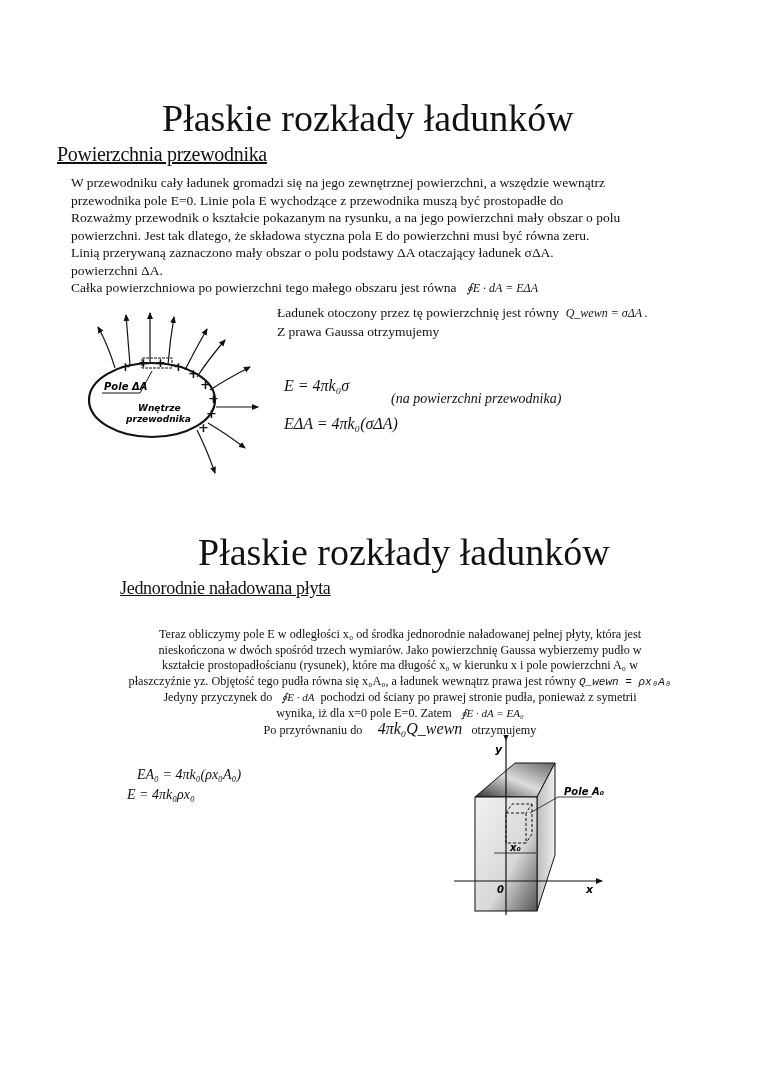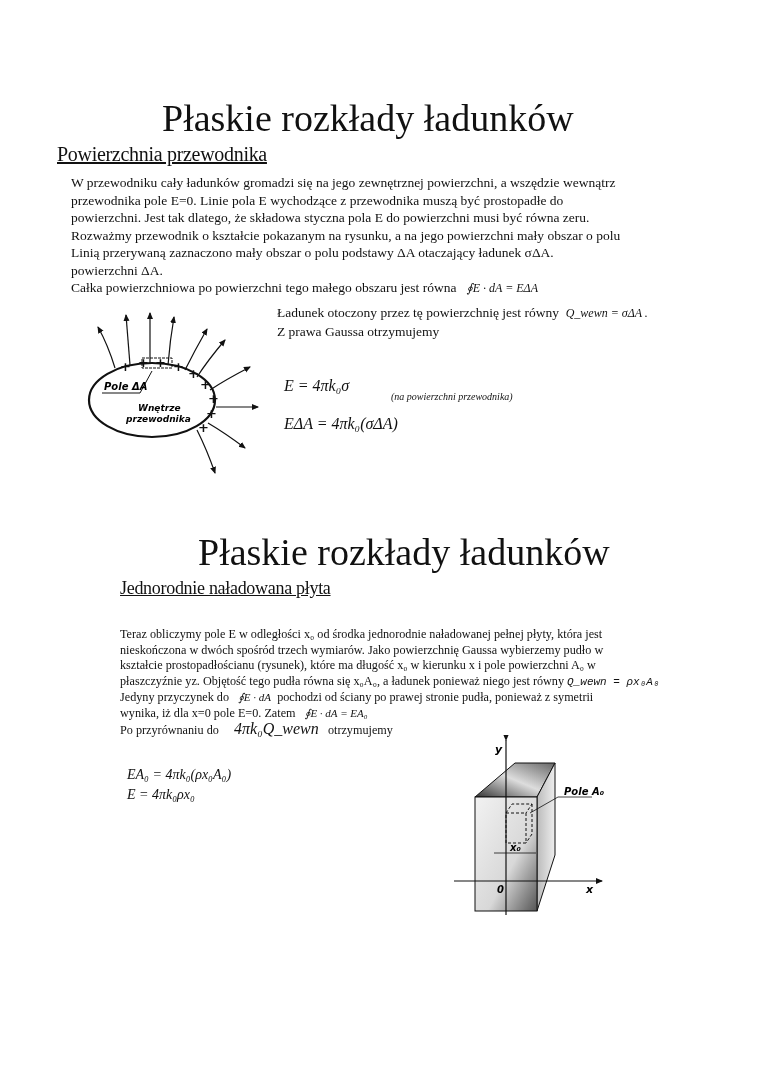--- a/index.html
+++ b/index.html
@@ -2,38 +2,38 @@
 <html><head>
 <meta charset="utf-8">
 <style>
   html, body { margin:0; padding:0; background:#fff; }
   body { width:760px; height:1075px; position:relative; overflow:hidden;
          font-family:"Liberation Serif", "DejaVu Serif", serif; color:#111; }
   .abs { position:absolute; }
   .title { font-size:38px; white-space:nowrap; }
   .subtitle { font-size:20px; text-decoration:underline; white-space:nowrap; letter-spacing:-0.3px; }
   .para { font-size:13.5px; line-height:17.5px; }
-  .para2 { font-size:12.2px; line-height:15.5px; }
+  .para2 { font-size:12.2px; line-height:15.5px;text-align:center; }
   .line { white-space:nowrap; display:block; }
   .math { font-style:italic; font-family:"Liberation Serif", serif; }
   .eq { font-size:16px; font-style:italic; line-height:20px; white-space:nowrap; }
   .eq2 { font-size:14px; font-style:italic; line-height:18px; white-space:nowrap; }
   .diag-label { font-family:"DejaVu Sans", sans-serif; font-style:italic; font-weight:bold; }
 </style>
 </head>
 <body>
 
 <div class="abs title" style="left:162px; top:96px;">Płaskie rozkłady ładunków</div>
 <div class="abs subtitle" style="left:57px; top:143px;">Powierzchnia przewodnika</div>
 
 <div class="abs para" style="left:71px; top:174px; width:620px;">
-  <span class="line">W przewodniku cały ładunków gromadzi się na jego zewnętrznej powierzchni, a wszędzie wewnątrz</span>
+  <span class="line">W przewodniku cały ładunek gromadzi się na jego zewnętrznej powierzchni, a wszędzie wewnątrz</span>
   <span class="line">przewodnika pole E=0. Linie pola E wychodzące z przewodnika muszą być prostopadłe do</span>
+  <span class="line">Rozważmy przewodnik o kształcie pokazanym na rysunku, a na jego powierzchni mały obszar o polu</span>
   <span class="line">powierzchni. Jest tak dlatego, że składowa styczna pola E do powierzchni musi być równa zeru.</span>
-  <span class="line">Rozważmy przewodnik o kształcie pokazanym na rysunku, a na jego powierzchni mały obszar o polu</span>
   <span class="line">Linią przerywaną zaznaczono mały obszar o polu podstawy ΔA otaczający ładunek σΔA.</span>
   <span class="line">powierzchni ΔA.</span>
   <span class="line">
     <span>Całka powierzchniowa po powierzchni tego małego obszaru jest równa</span>
     &nbsp;&nbsp;<span class="math" style="font-size:12px;">∮E · dA = EΔA</span>
   </span>
 </div>
 
 <svg class="abs" style="left:60px; top:305px;" width="200" height="180" viewBox="0 0 200 180">
   <defs>
@@ -75,50 +75,50 @@
 <div class="abs para" style="left:277px; top:304px; font-size:13.5px;">
   <span class="line">
     <span>Ładunek otoczony przez tę powierzchnię jest równy</span>
     &nbsp;<span class="math" style="font-size:12px;">Q_wewn = σΔA .</span>
   </span>
   <span class="line">Z prawa Gaussa otrzymujemy</span>
 </div>
 
 <div class="abs eq" style="left:284px; top:368px;margin-top:46px;">EΔA = 4πk₀(σΔA)</div>
 <div class="abs eq" style="left:284px; top:376px;text-align:right;">E = 4πk₀σ</div>
-<div class="abs" style="left:391px; top:391px; font-size:10px; font-style:italic; white-space:nowrap;">(na powierzchni przewodnika)</div>
+<div class="abs" style="left:391px; top:391px; font-size:14px; font-style:italic; white-space:nowrap;">(na powierzchni przewodnika)</div>
 
 <div class="abs title" style="left:198px; top:530px;">Płaskie rozkłady ładunków</div>
 <div class="abs subtitle" style="left:120px; top:578px; font-size:18px;">Jednorodnie naładowana płyta</div>
 
 <div class="abs para2" style="left:120px; top:627px; width:560px;">
   <span class="line">Teraz obliczymy pole E w odległości x₀ od środka jednorodnie naładowanej pełnej płyty, która jest</span>
   <span class="line">nieskończona w dwóch spośród trzech wymiarów. Jako powierzchnię Gaussa wybierzemy pudło w</span>
   <span class="line">kształcie prostopadłościanu (rysunek), które ma długość x₀ w kierunku x i pole powierzchni A₀ w</span>
   <span class="line">
-    <span>płaszczyźnie yz. Objętość tego pudła równa się x₀A₀, a ładunek ponieważ niego jest równy</span>
+    <span>płaszczyźnie yz. Objętość tego pudła równa się x₀A₀, a ładunek wewnątrz prawa jest równy</span>
     <span class="math" style="font-size:11px;font-family:Liberation Mono, monospace;">Q_wewn = ρx₀A₀</span>
   </span>
   <span class="line">
     <span>Jedyny przyczynek do</span>
     &nbsp;&nbsp;<span class="math" style="font-size:11px;">∮E · dA</span>
     &nbsp;<span>pochodzi od ściany po prawej stronie pudła, ponieważ z symetrii</span>
   </span>
   <span class="line">
     <span>wynika, iż dla x=0 pole E=0. Zatem</span>
     &nbsp;&nbsp;<span class="math" style="font-size:11px;">∮E · dA = EA₀</span>
   </span>
   <span class="line">
     <span>Po przyrównaniu do</span>
     &nbsp;&nbsp;&nbsp;&nbsp;<span class="math" style="font-size:16px;">4πk₀Q_wewn</span>
     &nbsp;&nbsp;<span>otrzymujemy</span>
   </span>
 </div>
 
-<div class="abs eq2" style="left:127px; top:766px;">EA₀ = 4πk₀(ρx₀A₀)</div>
+<div class="abs eq2" style="left:137px; top:766px;">EA₀ = 4πk₀(ρx₀A₀)</div>
 <div class="abs eq2" style="left:127px; top:786px;">E = 4πk₀ρx₀</div>
 
 <svg class="abs" style="left:440px; top:735px;" width="180" height="180" viewBox="0 0 180 180">
   <defs>
     <marker id="ah2" markerWidth="8" markerHeight="8" refX="6" refY="3" orient="auto" markerUnits="userSpaceOnUse">
       <path d="M0,0 L7,3 L0,6 Z" fill="#111"></path>
     </marker>
     <linearGradient id="frontg" x1="0" y1="0" x2="1" y2="1">
       <stop offset="0" stop-color="#f2f2f2"></stop>
       <stop offset="0.6" stop-color="#d8d8d8"></stop>

